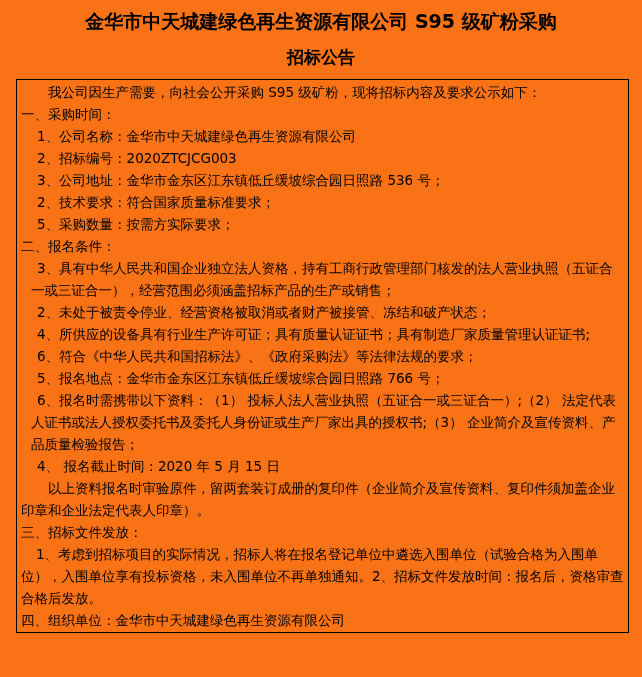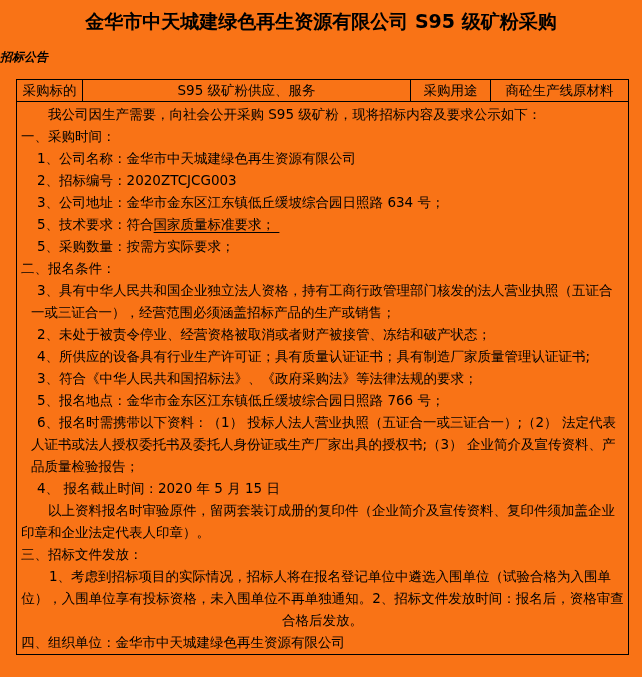--- a/index.html
+++ b/index.html
@@ -15,25 +15,24 @@
   }
   .doc-title {
     margin: 8px 10px 0 10px;
     text-align: center;
     font-size: 19px;
     font-weight: 700;
     line-height: 26px;
   }
   .doc-subtitle {
     margin: 12px 0 11px 0;
-    text-align: left;
-    font-size: 12px;
+    text-align: center;
+    font-size: 17px;
     font-weight: 700;
     line-height: 22px;
-    font-style: italic;
   }
   table.announcement {
     border-collapse: collapse;
     table-layout: fixed;
     width: 612px;
     margin: 0 auto 0 16px;
     font-size: 13.5px;
   }
   table.announcement td {
     border: 1.6px solid #000000;
@@ -41,59 +40,53 @@
     vertical-align: middle;
     overflow: hidden;
   }
   td.cell-center { text-align: center; height: 19px; }
   td.cell-left   { text-align: left;   height: 19px; }
   td.cell-body   { vertical-align: top; padding: 2px 6px 2px 4px; }
   .cell-body p   { margin: 0; line-height: 22px; white-space: pre-wrap; }
   p.ind2   { text-indent: 2em; }
   p.sec    { text-indent: 0; }
   p.item   { padding-left: 10px; text-indent: 6px; }
-  p.item31 { text-indent: 15px; text-align: center; }
-  .u { text-decoration: underline; text-underline-offset: 3px; }
+  p.item31 { text-indent: 15px; }
+  .u { text-underline-offset: 3px; }
 </style>
 </head>
 <body>
 
 <div class="page">
 
   <h1 class="doc-title">金华市中天城建绿色再生资源有限公司 S95 级矿粉采购</h1>
   <h2 class="doc-subtitle">招标公告</h2>
 
   <table class="announcement">
     <colgroup>
       <col style="width:66px">
       <col style="width:328px">
       <col style="width:80px">
       <col style="width:138px">
     </colgroup>
     <tbody>
       <tr>
-        <td class="cell-center">采购标的</td>
-        <td class="cell-center">S95 级矿粉供应、服务</td>
-        <td class="cell-center">采购用途</td>
-        <td class="cell-center">商砼生产线原材料</td>
-      </tr>
-      <tr>
         <td class="cell-body" colspan="4">
           <p class="ind2">我公司因生产需要，向社会公开采购 S95 级矿粉，现将招标内容及要求公示如下：</p>
           <p class="sec">一、采购时间：</p>
           <p class="item">1、公司名称：金华市中天城建绿色再生资源有限公司</p>
           <p class="item">2、招标编号：2020ZTCJCG003</p>
-          <p class="item">3、公司地址：金华市金东区江东镇低丘缓坡综合园日照路 634 号；</p>
-          <p class="item"><span>5、技术要求：符合</span><span class="u">国家质量标准要求； </span></p>
+          <p class="item">3、公司地址：金华市金东区江东镇低丘缓坡综合园日照路 536 号；</p>
+          <p class="item"><span>2、技术要求：符合</span><span class="u">国家质量标准要求； </span></p>
           <p class="item">5、采购数量：按需方实际要求；</p>
           <p class="sec">二、报名条件：</p>
           <p class="item">3、具有中华人民共和国企业独立法人资格，持有工商行政管理部门核发的法人营业执照（五证合一或三证合一），经营范围必须涵盖招标产品的生产或销售；</p>
           <p class="item">2、未处于被责令停业、经营资格被取消或者财产被接管、冻结和破产状态；</p>
           <p class="item">4、所供应的设备具有行业生产许可证；具有质量认证证书；具有制造厂家质量管理认证证书;</p>
-          <p class="item">3、符合《中华人民共和国招标法》、《政府采购法》等法律法规的要求；</p>
+          <p class="item">6、符合《中华人民共和国招标法》、《政府采购法》等法律法规的要求；</p>
           <p class="item">5、报名地点：金华市金东区江东镇低丘缓坡综合园日照路 766 号；</p>
           <p class="item">6、报名时需携带以下资料：（1） 投标人法人营业执照（五证合一或三证合一）;（2） 法定代表人证书或法人授权委托书及委托人身份证或生产厂家出具的授权书;（3） 企业简介及宣传资料、产品质量检验报告；</p>
           <p class="item">4、 报名截止时间：2020 年 5 月 15 日</p>
           <p class="ind2">以上资料报名时审验原件，留两套装订成册的复印件（企业简介及宣传资料、复印件须加盖企业印章和企业法定代表人印章）。</p>
           <p class="sec">三、招标文件发放：</p>
           <p class="item31">1、考虑到招标项目的实际情况，招标人将在报名登记单位中遴选入围单位（试验合格为入围单位），入围单位享有投标资格，未入围单位不再单独通知。2、招标文件发放时间：报名后，资格审查合格后发放。</p>
           <p class="sec">四、组织单位：金华市中天城建绿色再生资源有限公司</p>
 
         </td>
       </tr>

